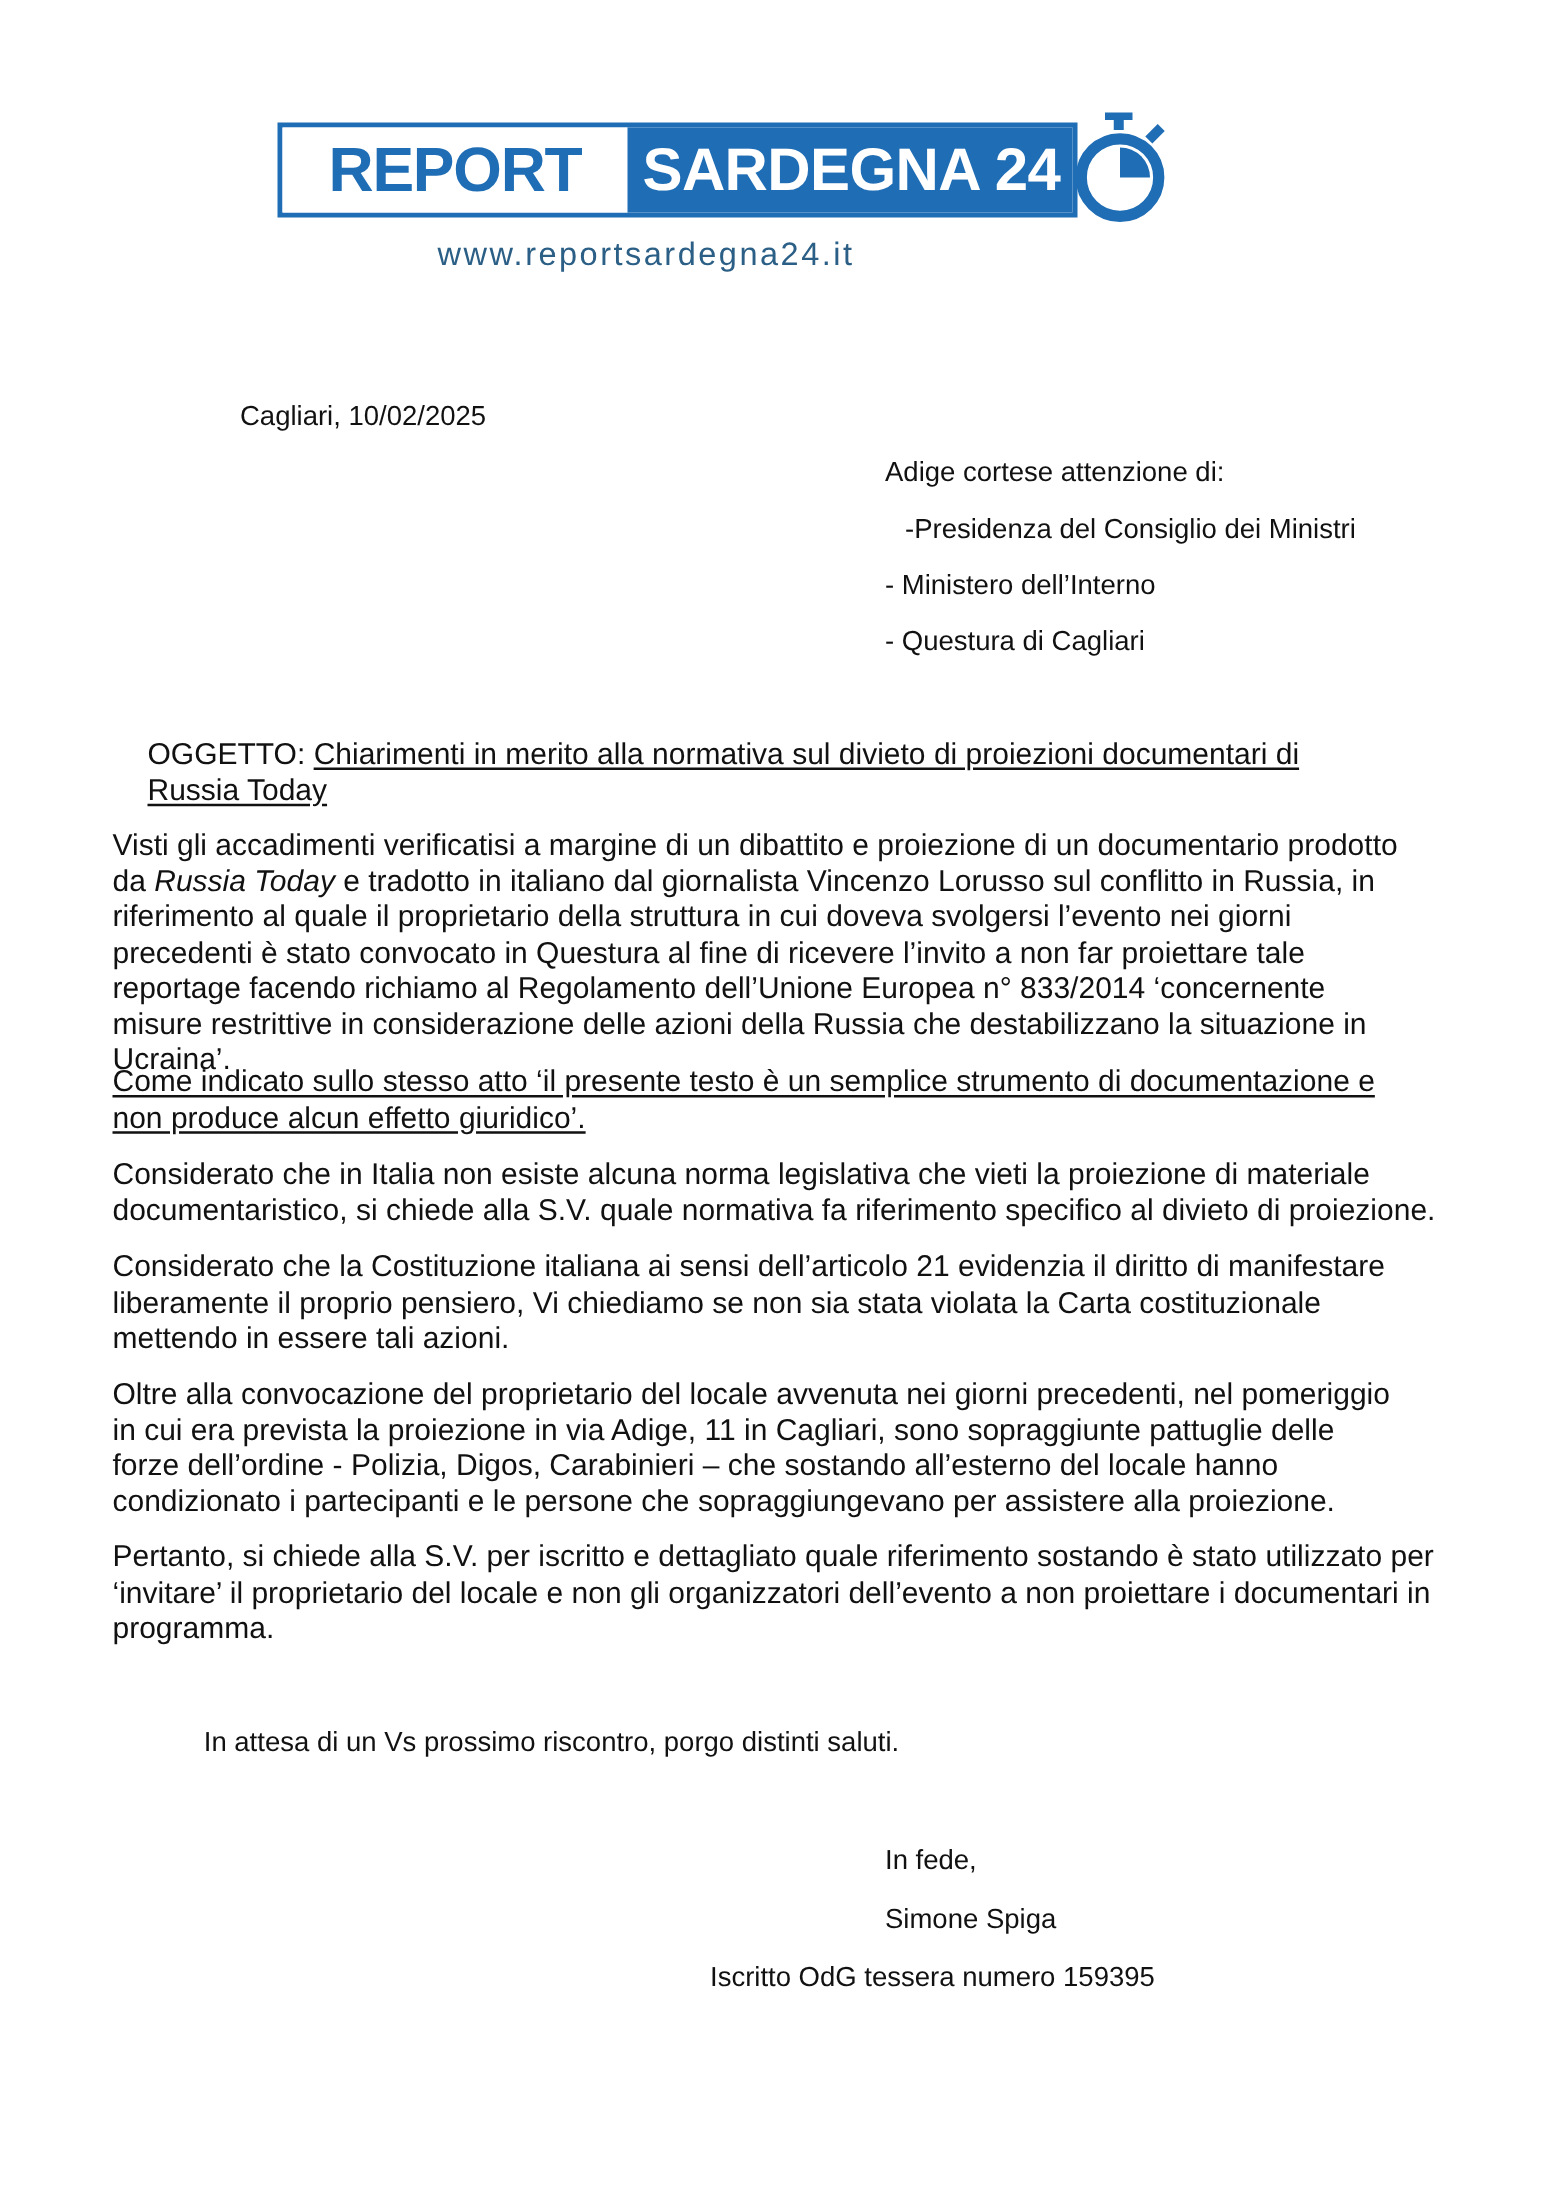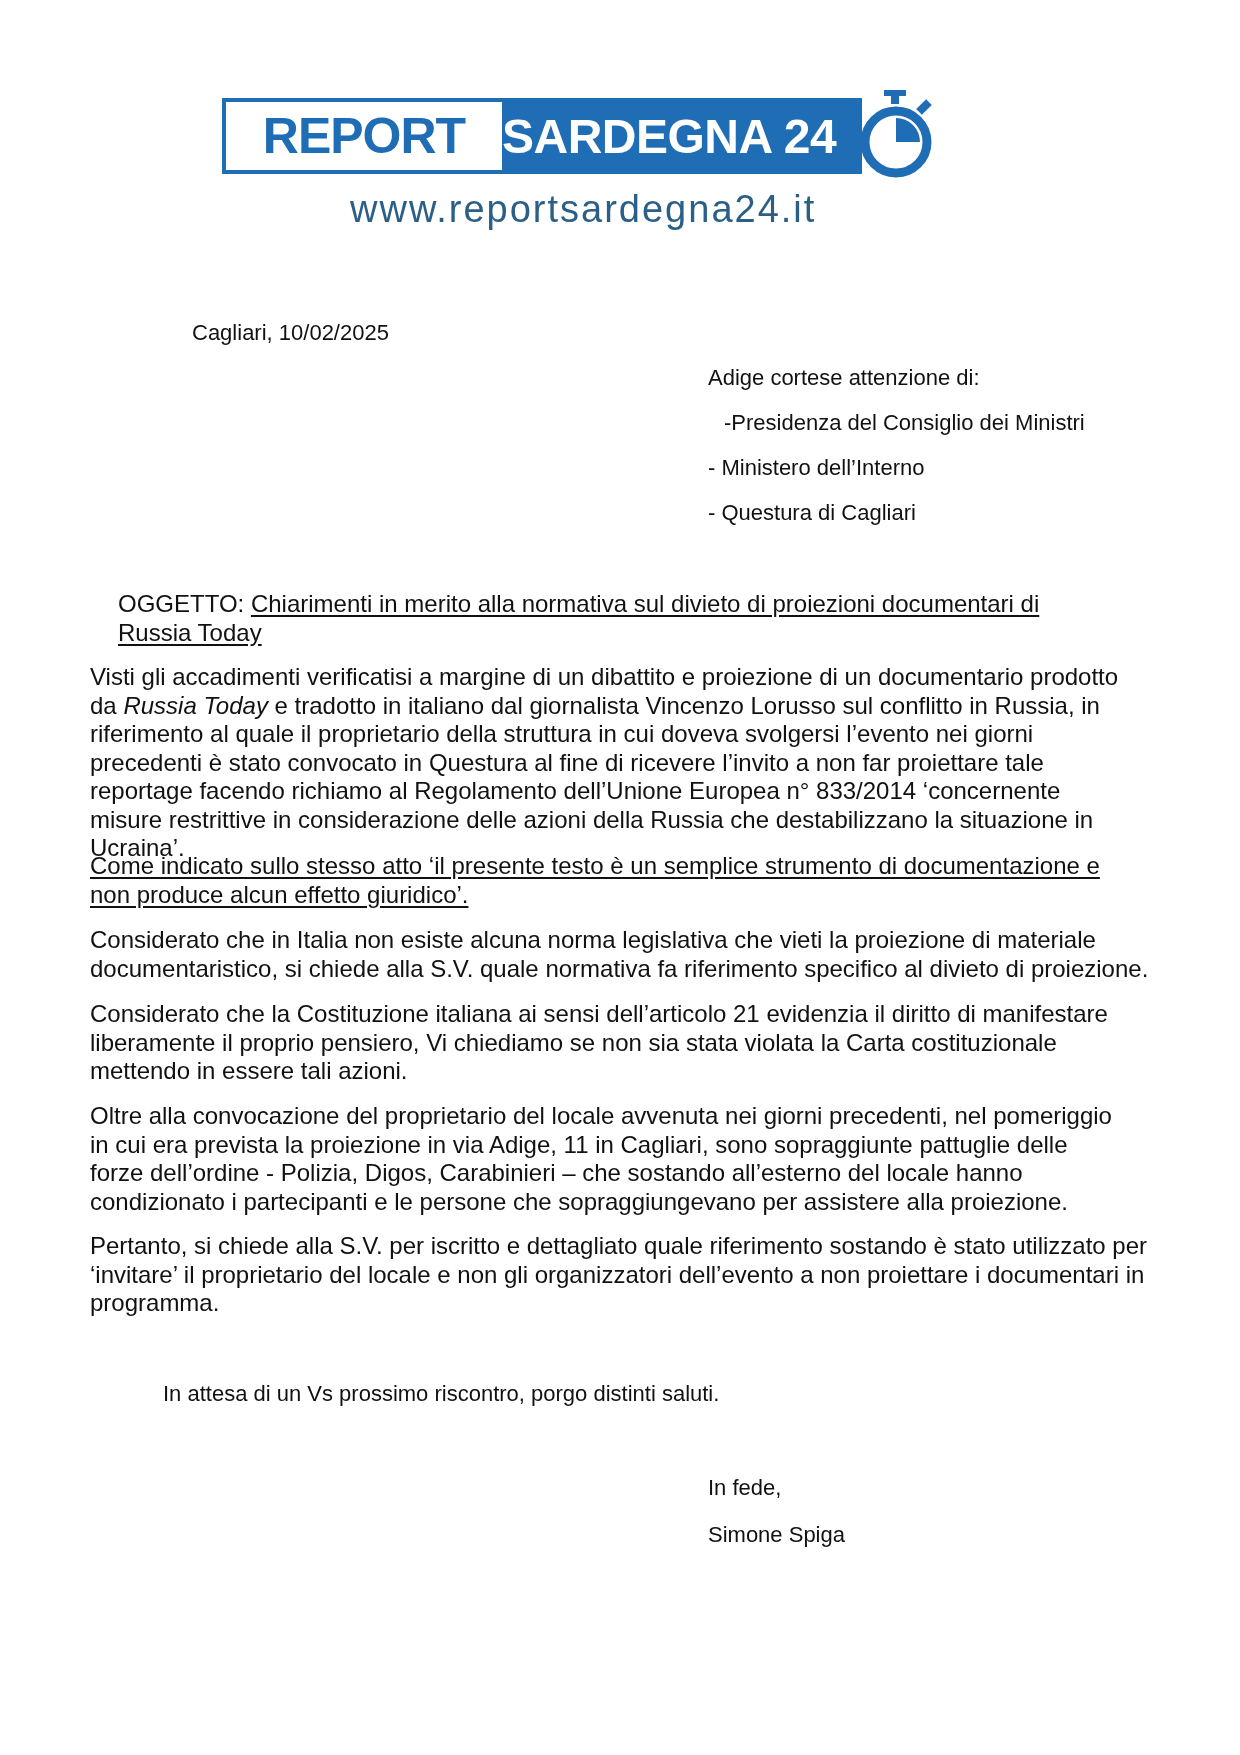--- a/index.html
+++ b/index.html
@@ -7,23 +7,23 @@
          font-family: "Liberation Sans", sans-serif; color: #111; }
   .page { position: absolute; left: 0; top: 0; width: 1240px; height: 1755px; }
 
   
   .logo { position: absolute; left: 222px; top: 92px; width: 720px; height: 140px; }
   .logo-box { position: absolute; left: 0; top: 6px; width: 640px; height: 76px;
               border: 4px solid #1f6db5; box-sizing: border-box; display: flex; }
   .logo-report { width: 276px; height: 100%; display: flex; align-items: center; justify-content: center;
                  color: #1f6db5; font-weight: bold; font-size: 50px; letter-spacing: -1px; background: #fff; }
   .logo-sardegna { flex: 1; height: 100%; background: #1f6db5; color: #fff; display: flex;
-                   align-items: center; font-weight: bold; font-size: 48px; letter-spacing: -0.5px; }
+                   align-items: center; padding-left: 12px; font-weight: bold; font-size: 48px; letter-spacing: -0.5px; }
   .logo-stopwatch { position: absolute; left: 632px; top: -4px; width: 90px; height: 96px; }
-  .logo-url { position: absolute; left: 128px; top: 96px; font-size: 38px; color: #2b5f86; letter-spacing: 2px; }
+  .logo-url { position: absolute; left: 128px; top: 96px; font-size: 26px; color: #2b5f86; letter-spacing: 2px; }
 
   .txt { position: absolute; font-size: 22px; line-height: 28px; white-space: nowrap; }
   .para { position: absolute; left: 90px; width: 1050px; font-size: 24px; line-height: 28.5px; }
   .u { text-decoration: underline; text-underline-offset: 3px; }
   .i { font-style: italic; }
 </style>
 </head>
 <body>
 
 <div class="page">
@@ -65,14 +65,15 @@
   <div class="para" style="top:1000px; width:1040px;">Considerato che la Costituzione italiana ai sensi dell’articolo 21 evidenzia il diritto di manifestare liberamente il proprio pensiero, Vi chiediamo se non sia stata violata la Carta costituzionale mettendo in essere tali azioni.</div>
 
   <div class="para" style="top:1102px; width:1030px;">Oltre alla convocazione del proprietario del locale avvenuta nei giorni precedenti, nel pomeriggio in cui era prevista la proiezione in via Adige, 11 in Cagliari, sono sopraggiunte pattuglie delle forze dell’ordine  - Polizia, Digos, Carabinieri – che sostando all’esterno del locale hanno condizionato i partecipanti e le persone che sopraggiungevano per assistere alla proiezione.</div>
 
   <div class="para" style="top:1232px; width:1060px;">Pertanto,  si chiede alla S.V.  per iscritto e dettagliato quale riferimento sostando è stato utilizzato per ‘invitare’ il proprietario del locale e non gli organizzatori dell’evento a non proiettare i  documentari in programma.</div>
 
   <div class="txt" style="left:163px; top:1380px;">In attesa di un Vs prossimo riscontro, porgo distinti saluti.</div>
 
   <div class="txt" style="left:708px; top:1474px;">In fede,</div>
   <div class="txt" style="left:708px; top:1521px;">Simone Spiga</div>
+  <div class="txt" style="left:568px; top:1568px;">Iscritto  OdG tessera numero 159395</div>
 
 </div>
 
 </body></html>

